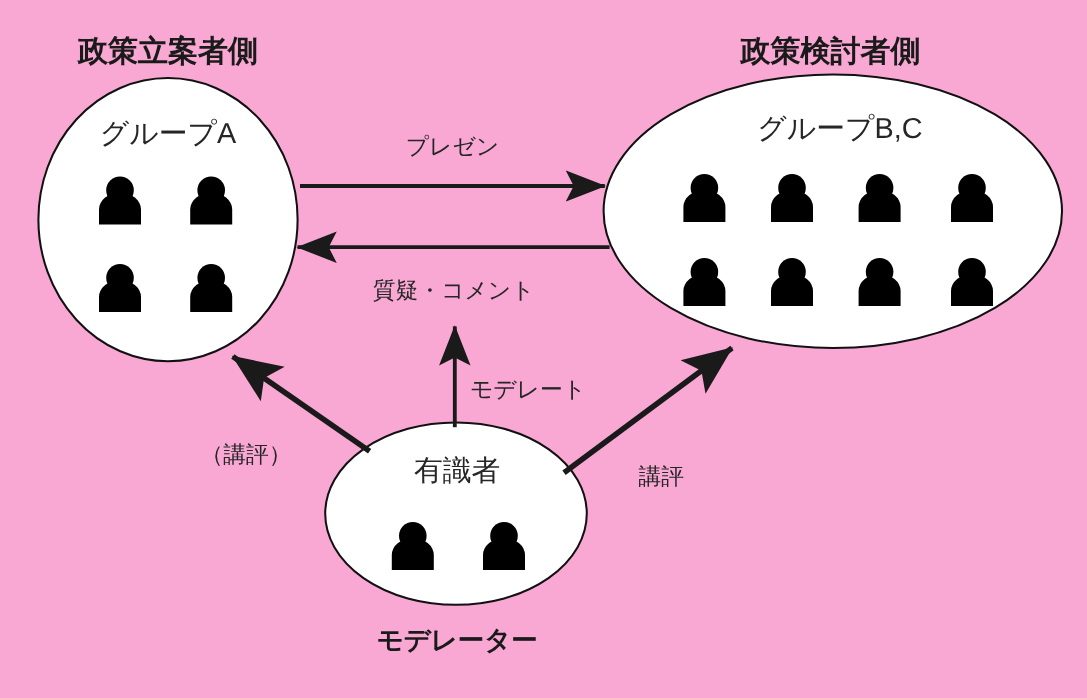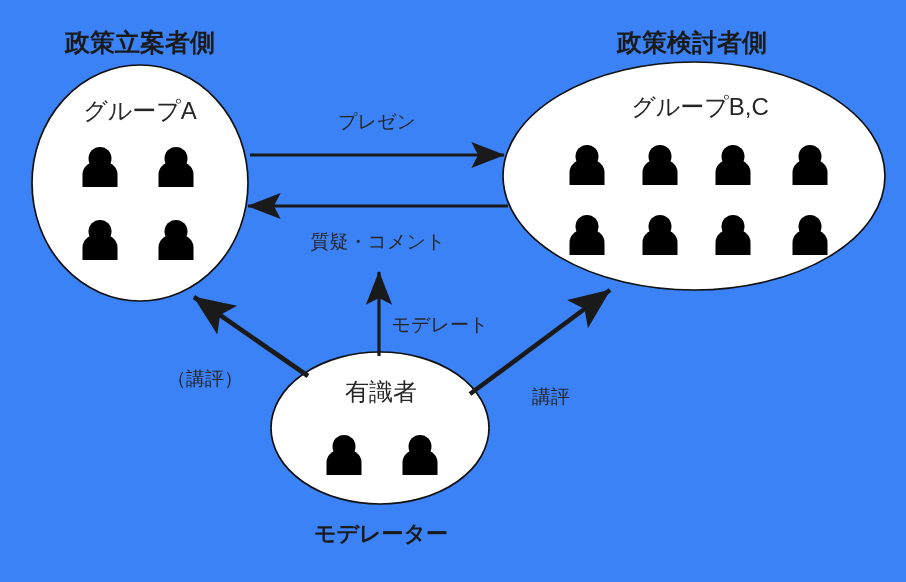--- a/index.html
+++ b/index.html
@@ -8,21 +8,21 @@
     padding: 0;
     background: #ffffff;
   }
   body {
     font-family: "Liberation Sans", "DejaVu Sans", sans-serif;
   }
   #diagram-root {
     position: relative;
     width: 906px;
     height: 582px;
-    background: #3b82f6;
+    background: #f9a8d4;
     overflow: hidden;
   }
   #diagram-svg {
     position: absolute;
     top: 0;
     left: 0;
     width: 906px;
     height: 582px;
     display: block;
   }

